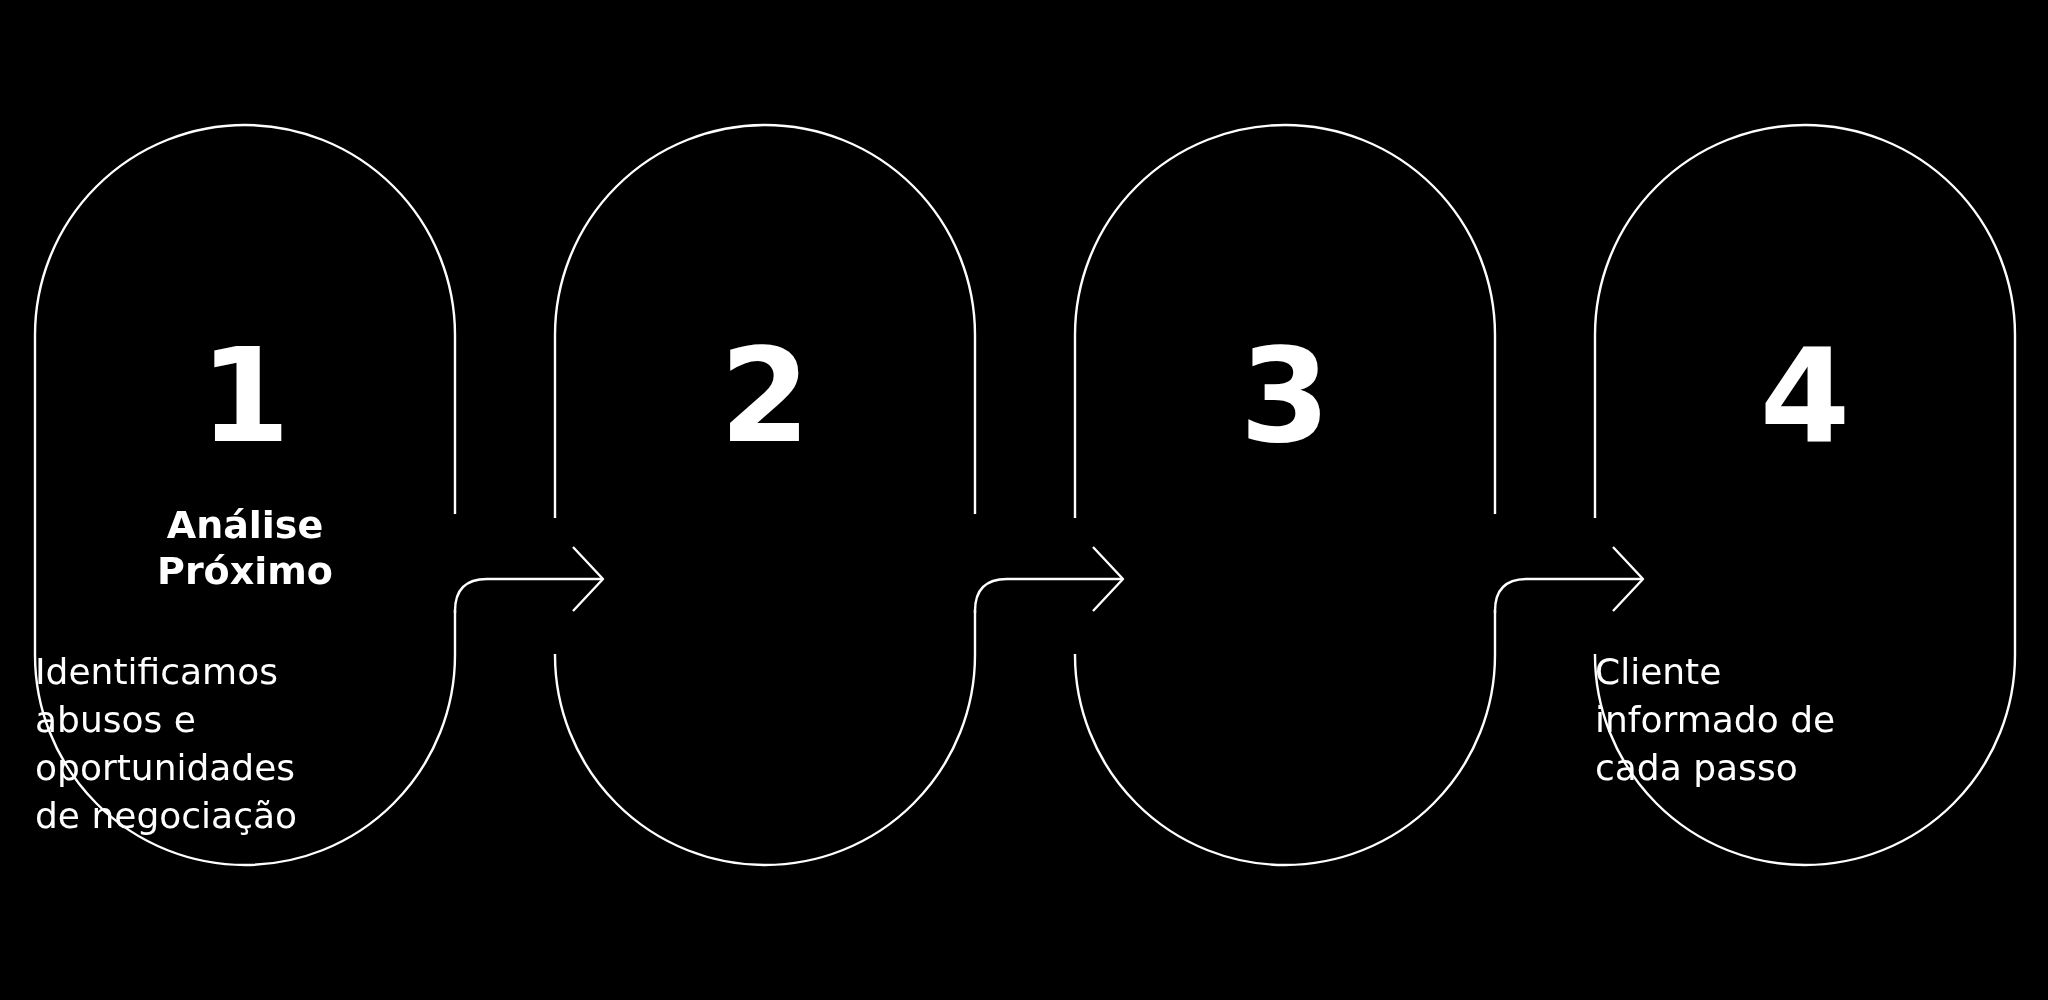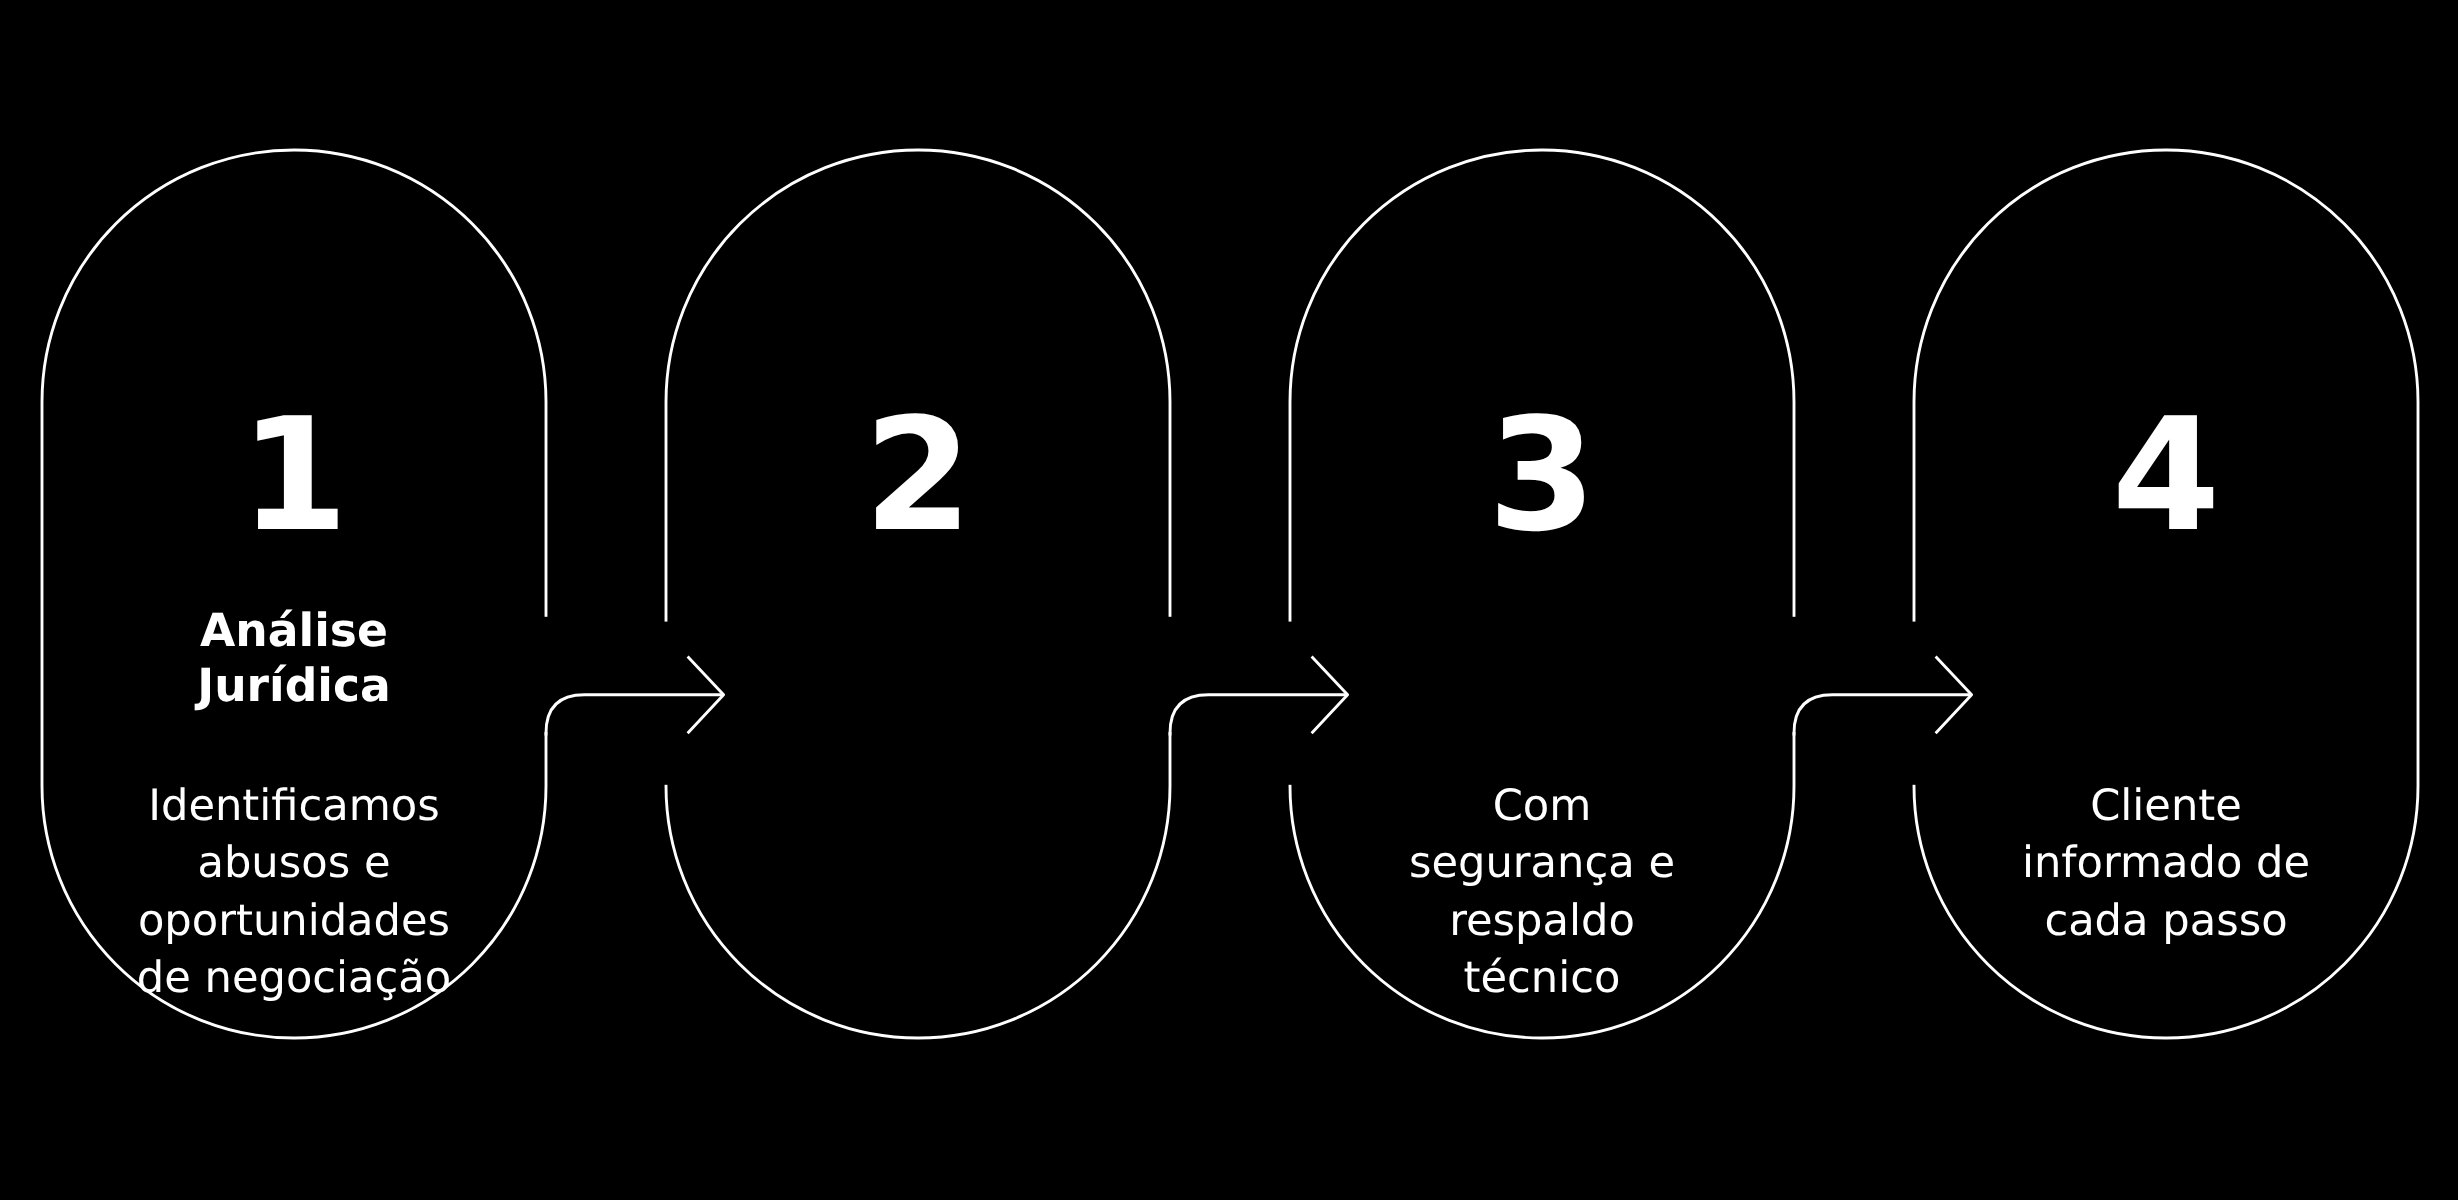--- a/index.html
+++ b/index.html
@@ -47,21 +47,21 @@
     font-size: 38px;
     line-height: 46px;
     font-weight: 700;
     white-space: pre-line;
   }
   .step-description {
     position: absolute;
     top: 523px;
     left: 0;
     width: 100%;
-    text-align: center;
+    text-align: left;
     font-size: 36px;
     line-height: 48px;
     font-weight: 400;
     white-space: pre-line;
   }
 </style>
 </head>
 <body>
 
 <div class="canvas">
@@ -96,37 +96,33 @@
       <g>
         <path d="M 1495,613 L 1495,611 Q 1495,579 1527,579 L 1643,579" stroke="#ffffff"></path>
         <path d="M 1613,547 L 1643,579 L 1613,611" stroke="#ffffff"></path>
       </g>
     </g>
   </svg>
 
   <div class="step step-1">
     <div class="step-number">1</div>
     <div class="step-title">Análise
-Jurídica</div>
+Próximo</div>
     <div class="step-description">Identificamos
 abusos e
 oportunidades
 de negociação</div>
   </div>
 
   <div class="step step-2">
     <div class="step-number">2</div>
   </div>
 
   <div class="step step-3">
     <div class="step-number">3</div>
-    <div class="step-description">Com
-segurança e
-respaldo
-técnico</div>
   </div>
 
   <div class="step step-4">
     <div class="step-number">4</div>
     <div class="step-description">Cliente
 informado de
 cada passo</div>
   </div>
 
 </div>

